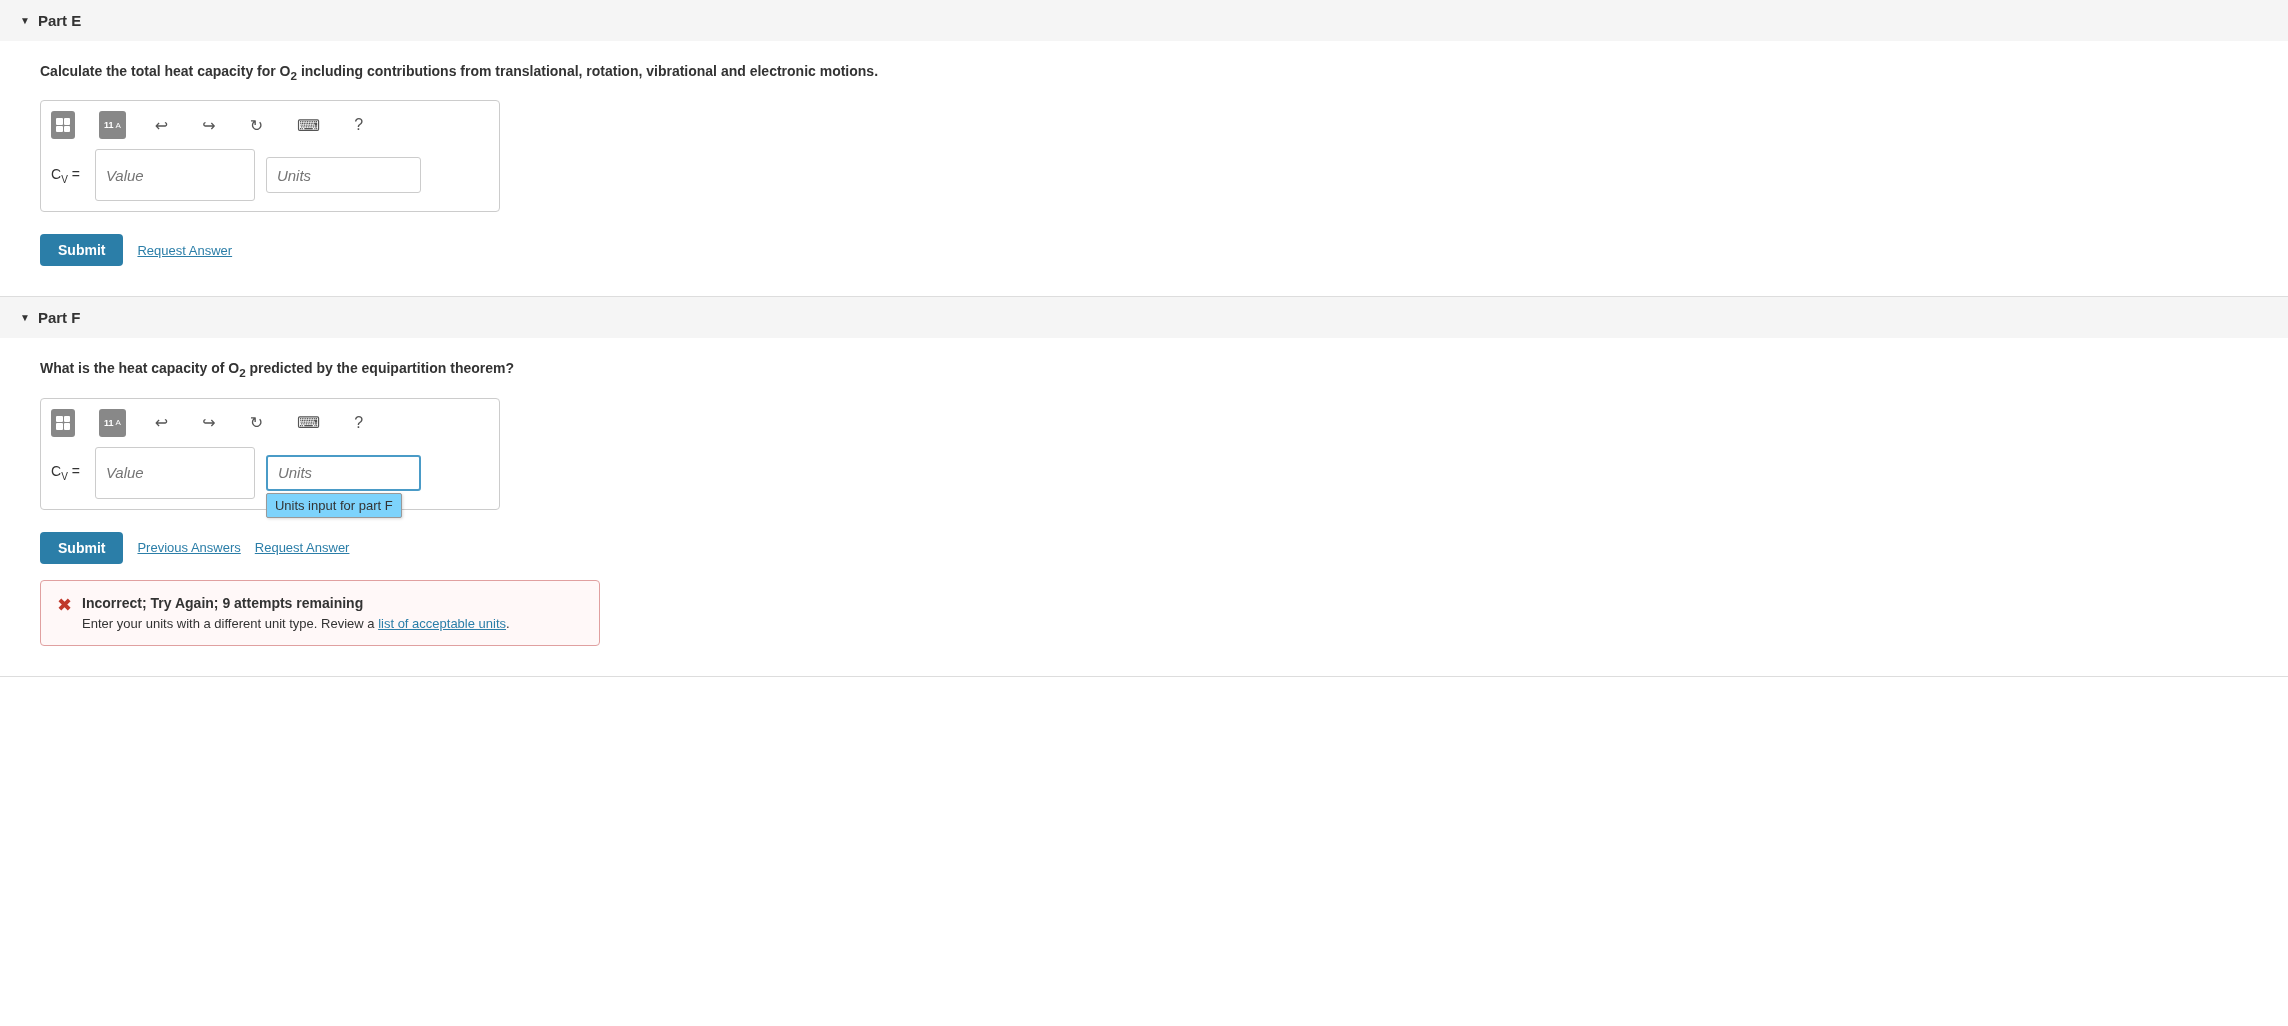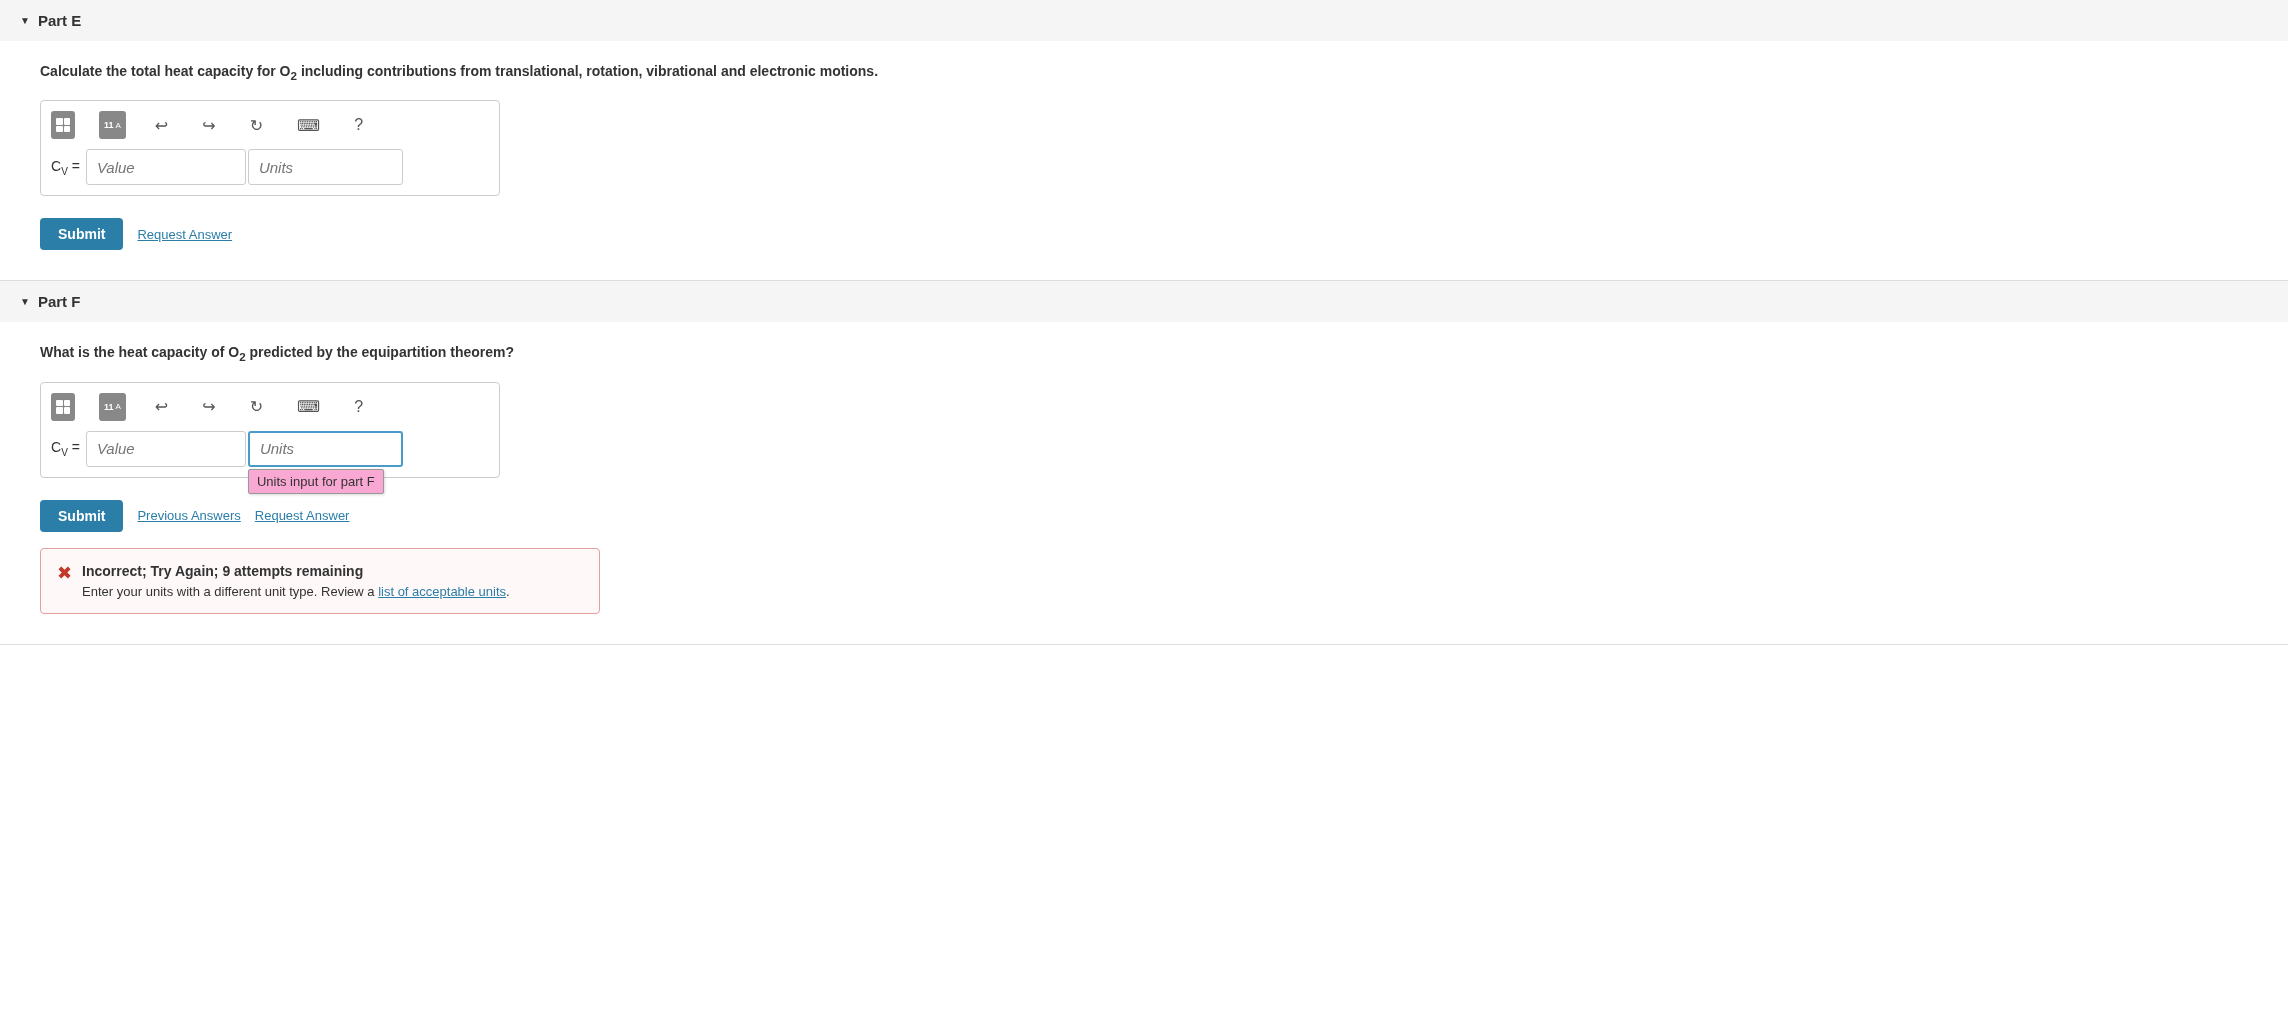--- a/index.html
+++ b/index.html
@@ -67,21 +67,21 @@
       border: none;
       cursor: pointer;
       font-size: 16px;
       color: #555;
       padding: 2px 5px;
     }
 
     .input-row {
       display: flex;
       align-items: center;
-      gap: 2px;
+      gap: 11px;
     }
 
     .cv-label {
       font-size: 14px;
       color: #333;
       margin-right: 4px;
       white-space: nowrap;
     }
 
     .cv-label sub {
@@ -89,21 +89,21 @@
     }
 
     .value-input {
       border: 1px solid #ccc;
       border-radius: 3px;
       padding: 6px 10px;
       font-size: 15px;
       font-style: italic;
       color: #0f172a;
       width: 160px;
-      height: 36px;
+      height: 52px;
       outline: none;
     }
 
     .units-input {
       border: 2px solid #4a9bc7;
       border-radius: 3px;
       padding: 6px 10px;
       font-size: 15px;
       font-style: italic;
       color: #aaa;
@@ -153,21 +153,21 @@
 
     .tooltip-box {
       position: relative;
       display: inline-block;
     }
 
     .tooltip-popup {
       position: absolute;
       top: 38px;
       left: 0;
-      background: #f9a8d4;
+      background: #7dd3fc;
       border: 1px solid #999;
       border-radius: 2px;
       padding: 4px 8px;
       font-size: 13px;
       white-space: nowrap;
       color: #333;
       z-index: 10;
       box-shadow: 1px 1px 3px rgba(0,0,0,0.15);
     }
 

